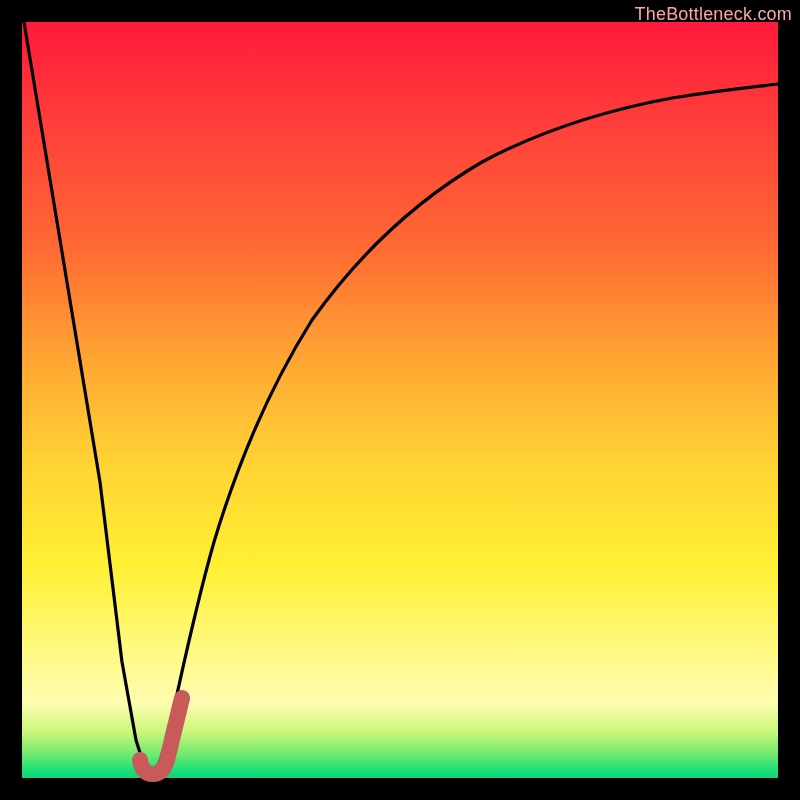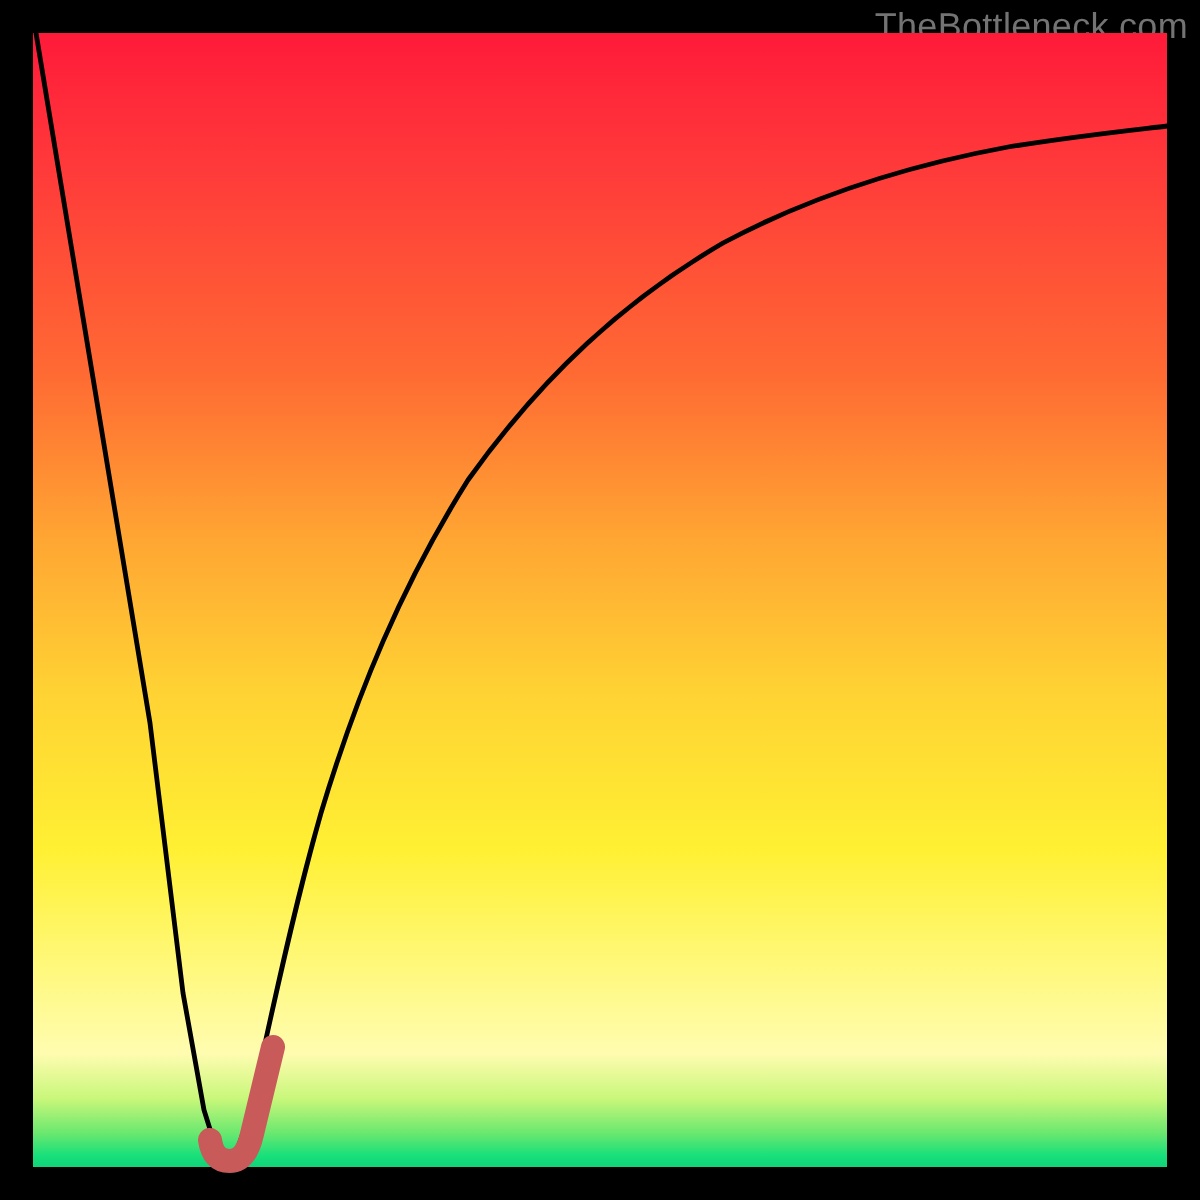--- a/index.html
+++ b/index.html
@@ -36,22 +36,22 @@
       #c8f77a 94%,
       #6be86f 97%,
       #18e07a 99%,
       #10d47a 100%
     );
   }
   .watermark {
     position: absolute;
     top: 4px;
     right: 8px;
-    color: #737373;
-    font-size: 24px;
+    color: #fca5a5;
+    font-size: 18px;
     letter-spacing: 0.2px;
     user-select: none;
     text-align: right;
   }
   svg.curve {
     position: absolute;
     left: 0;
     top: 0;
     width: 756px;
     height: 756px;

